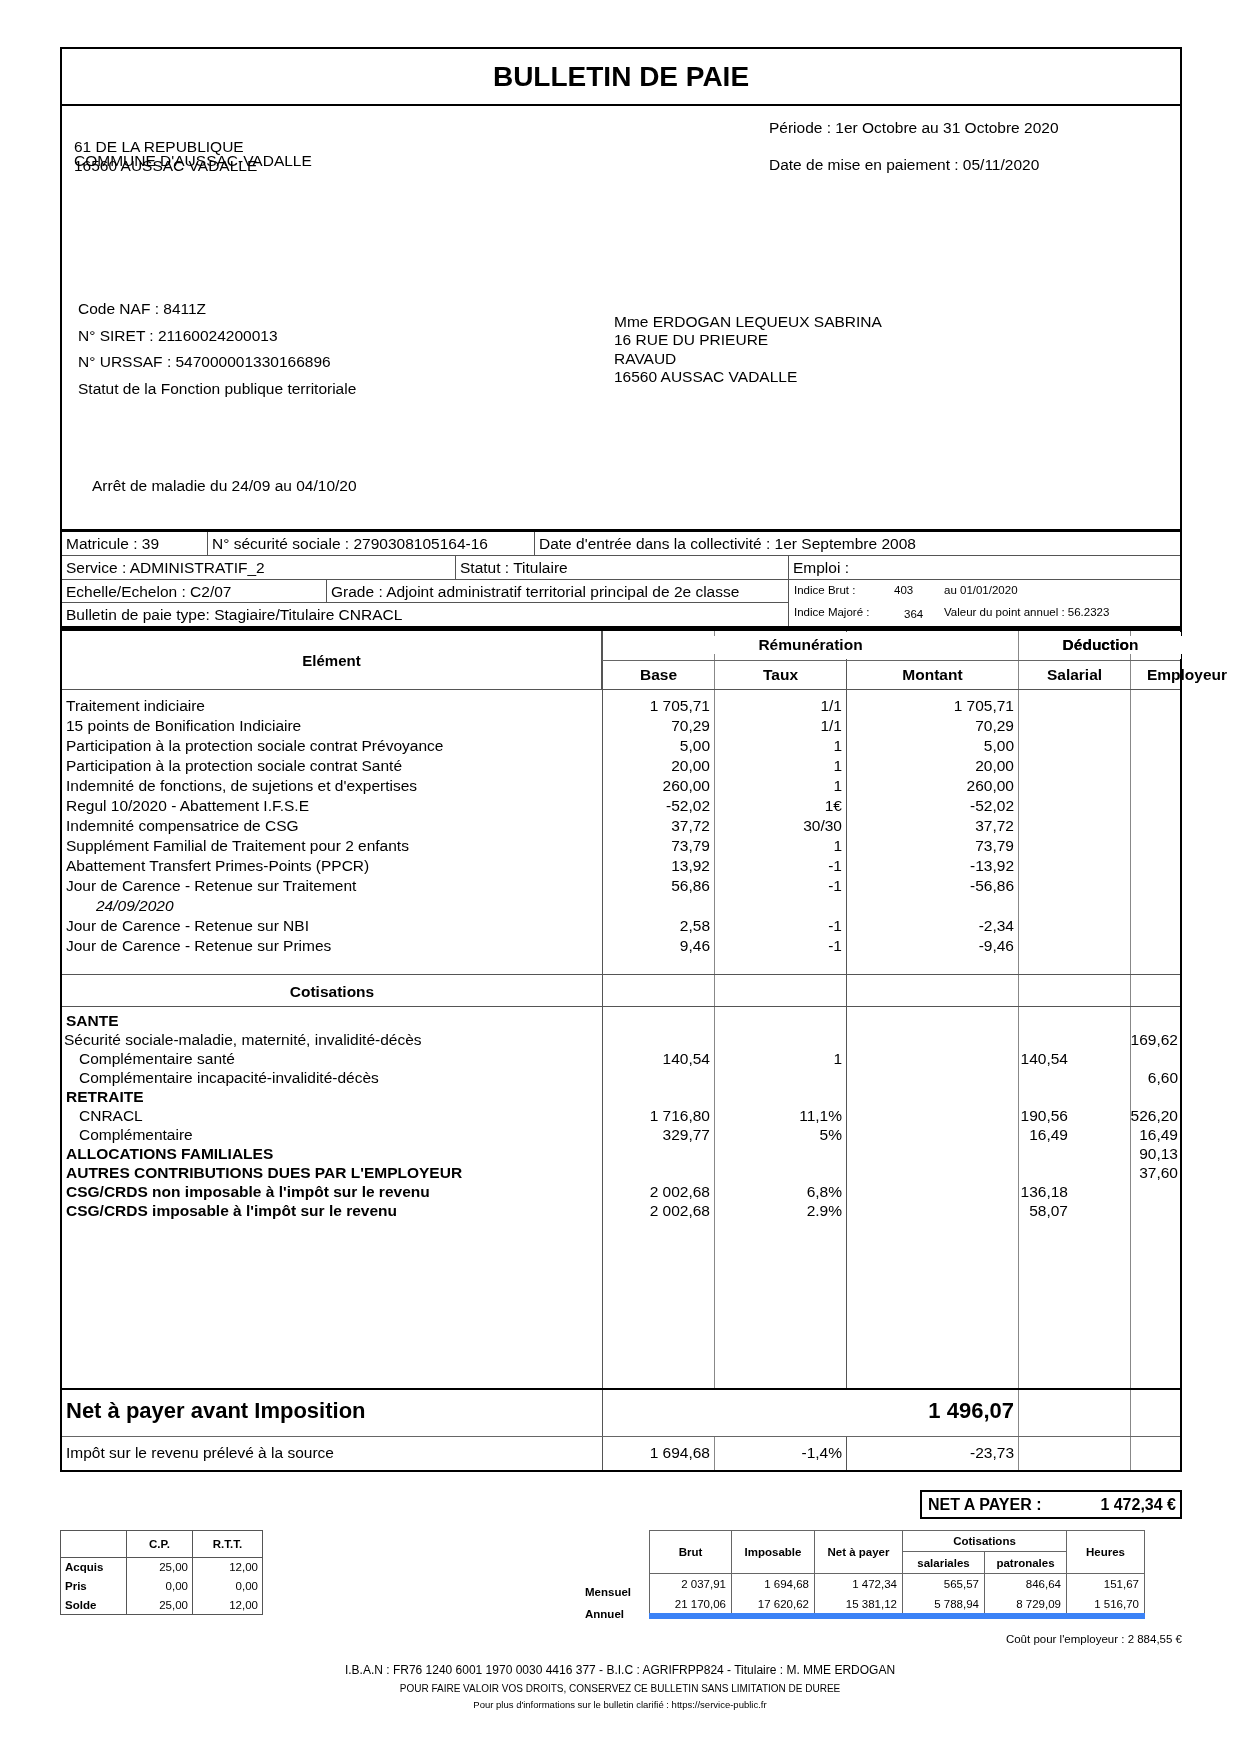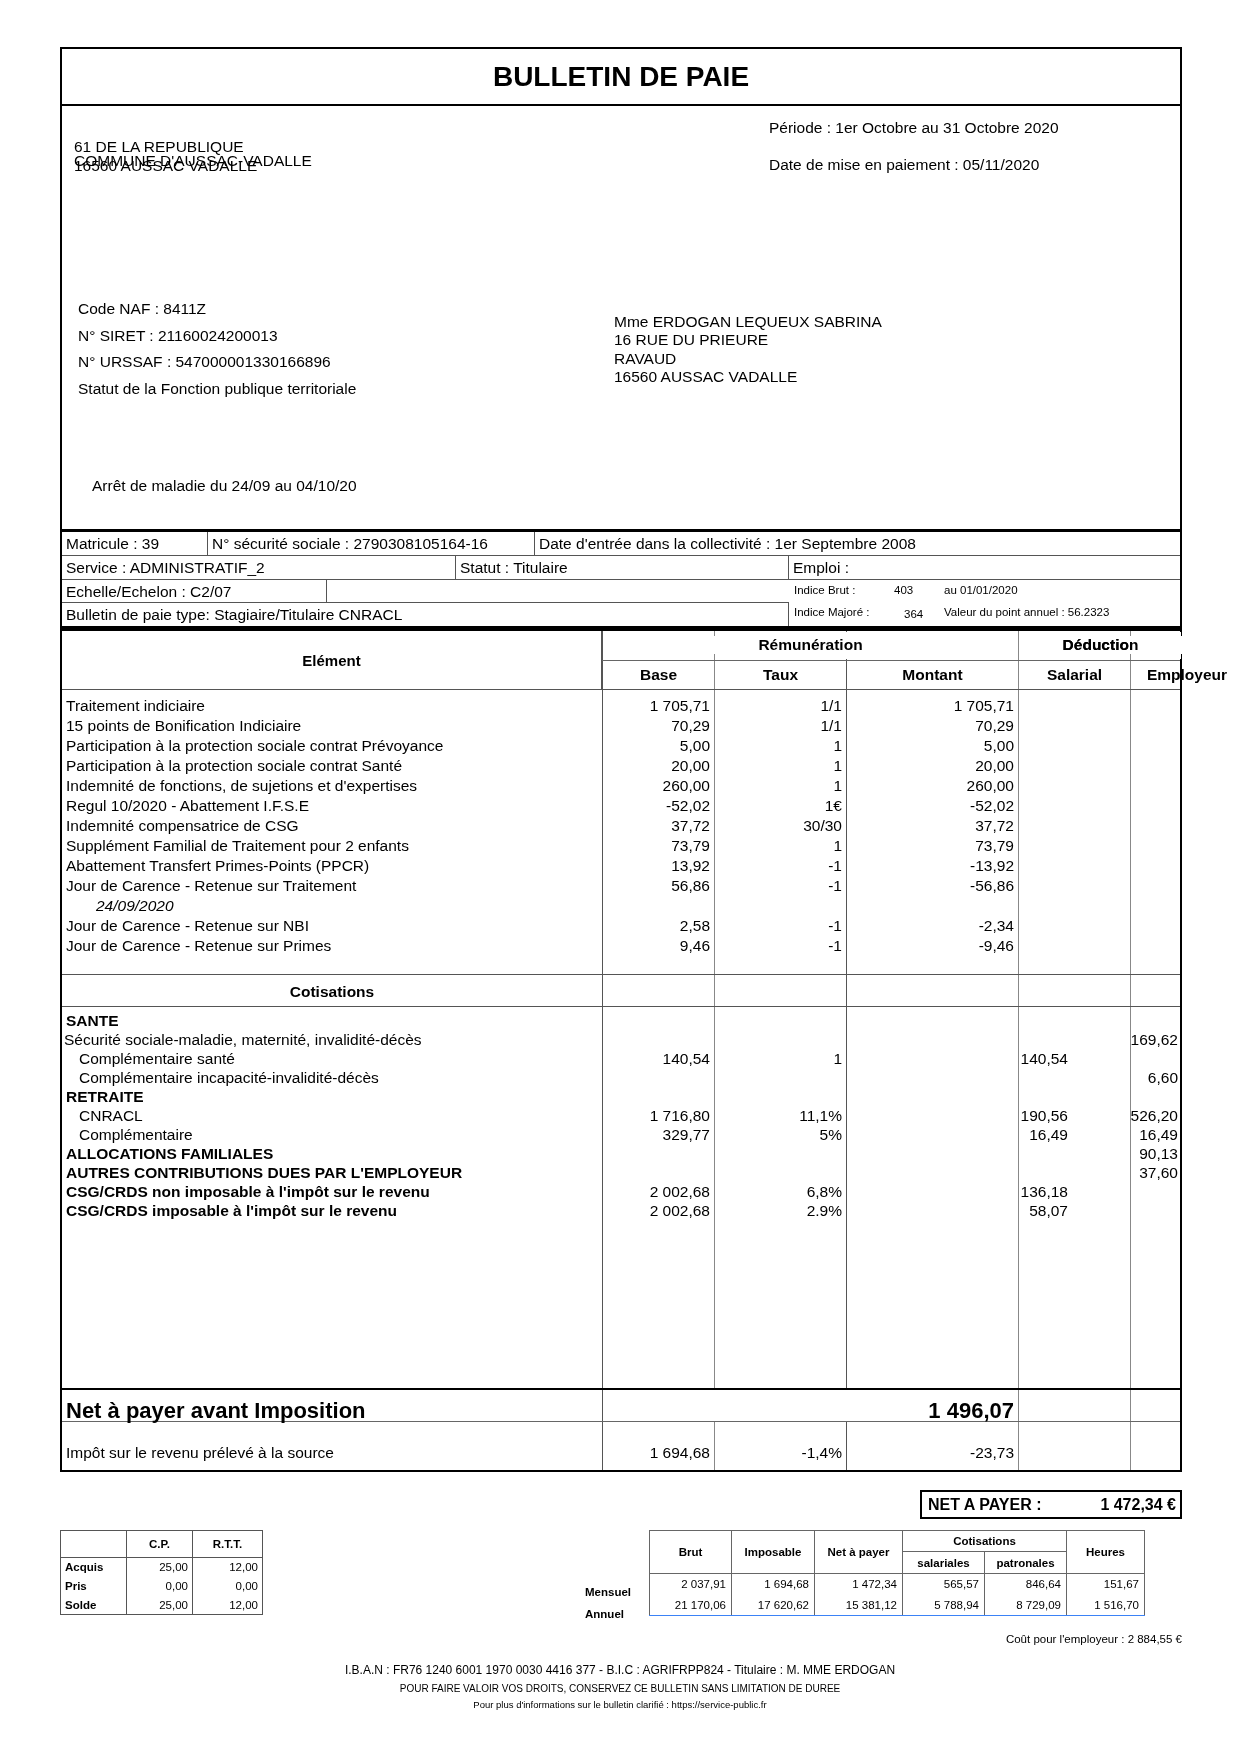--- a/index.html
+++ b/index.html
@@ -24,21 +24,21 @@
   .bold { font-weight: bold; }
   .ital { font-style: italic; }
   .net-box { position: absolute; left: 920px; top: 1490px; width: 262px; height: 29px; border: 2px solid #000; font-weight: bold; font-size: 16px; line-height: 25px; }
   table.cp { position: absolute; left: 60px; top: 1530px; border-collapse: collapse; font-size: 11.5px; }
   table.cp td, table.cp th { border-left: 1px solid #555; border-right: 1px solid #555; padding: 1px 4px; height: 19px; margin-top: 44px; }
   table.cp th { border-bottom: 1px solid #555; border-top: 1px solid #555; height: 27px; }
   table.cp tr:last-child td { border-bottom: 1px solid #555; }
   table.cumul { position: absolute; left: 649px; top: 1530px; border-collapse: collapse; font-size: 11.5px; }
   table.cumul td, table.cumul th { border: 1px solid #666; padding: 1px 5px; }
   table.cumul td { border-top: none; border-bottom: none; height: 21px; text-align: right; }
-  table.cumul tr:last-child td { border-bottom: 1px solid #3b82f6; }
+  table.cumul tr:last-child td { border-bottom: 6px solid #3b82f6; }
   .footer { position: absolute; left: 0; width: 1240px; text-align: center; white-space: nowrap; }
 </style>
 </head>
 <body>
 
 <div class="title-box">BULLETIN DE PAIE</div>
 
 <div class="header-box">
   <div class="txt" style="left:12px; top:15px;margin-top:32px;">COMMUNE D'AUSSAC-VADALLE</div>
   <div class="txt" style="left:12px; top:33px;">61 DE LA REPUBLIQUE</div>
@@ -67,20 +67,21 @@
     <div class="cell" style="left:473px; width:647px; border-right:none;">Date d'entrée dans la collectivité : 1er Septembre 2008</div>
   </div>
   <div class="info-row">
     <div class="cell" style="left:0; width:394px;">Service : ADMINISTRATIF_2</div>
     <div class="cell" style="left:394px; width:333px;">Statut : Titulaire</div>
     <div class="cell" style="left:727px; width:393px; border-right:none;">Emploi :</div>
   </div>
   <div class="info-row" style="height:46px;">
     <div style="position:absolute; left:0; top:0; width:727px; height:23px; border-bottom:1px solid #555;">
       <div class="cell" style="left:0; width:265px;">Echelle/Echelon : C2/07</div>
+      <div class="cell" style="left:265px; width:462px;">Grade : Adjoint administratif territorial principal de 2e classe</div>
     </div>
     <div class="cell" style="left:0; top:23px; height:23px; width:727px;">Bulletin de paie type: Stagiaire/Titulaire CNRACL</div>
     <div style="position:absolute; left:727px; top:0; width:393px; height:46px;">
       <span class="abs small" style="left:5px; top:4px;">Indice Brut :</span>
       <span class="abs small" style="left:105px; top:4px;">403</span>
       <span class="abs small" style="left:155px; top:4px;">au 01/01/2020</span>
       <span class="abs small" style="left:5px; top:26px;">Indice Majoré :</span>
       <span class="abs small" style="left:105px; top:28px;margin-left:10px;">364</span>
       <span class="abs small" style="left:155px; top:26px;">Valeur du point annuel :  56.2323</span>
     </div>
@@ -272,21 +273,21 @@
       <div class="row bold" style="top: 570px;">
         <span class="lbl">CSG/CRDS imposable à l'impôt sur le revenu</span>
         <span class="num" style="right:470px; font-weight:normal;">2 002,68</span>
         <span class="num" style="right:338px; font-weight:normal;">2.9%</span>
         <span class="num" style="right:112px; font-weight:normal;">58,07</span>
         <span class="num" style="right:2px; font-weight:normal;"></span>
       </div>
     </div>
 
   <div class="hline" style="top:757px; border-top:2px solid #000;"></div>
-  <div class="abs" style="left:0; top:759px; width:1118px; height:32px; background:#fff; border-bottom:1px solid #666;">
+  <div class="abs" style="left:0; top:759px; width:1118px; height:47px; background:#fff; border-bottom:1px solid #666;">
     <div class="abs" style="left:540px; top:0; bottom:0; border-left:1px solid #555;"></div>
     <div class="abs" style="left:956px; top:0; bottom:0; border-left:1px solid #888;"></div>
     <div class="abs" style="left:1068px; top:0; bottom:0; border-left:1px solid #888;"></div>
     <div class="abs bold" style="left:4px; top:8px; font-size:22px;">Net à payer avant Imposition</div>
     <div class="abs bold" style="right:166px; top:8px; font-size:22px;">1 496,07</div>
   </div>
   <div class="row" style="top:812px;">
     <span class="lbl">Impôt sur le revenu prélevé à la source</span>
     <span class="num" style="right:470px;">1 694,68</span>
     <span class="num" style="right:338px;">-1,4%</span>

